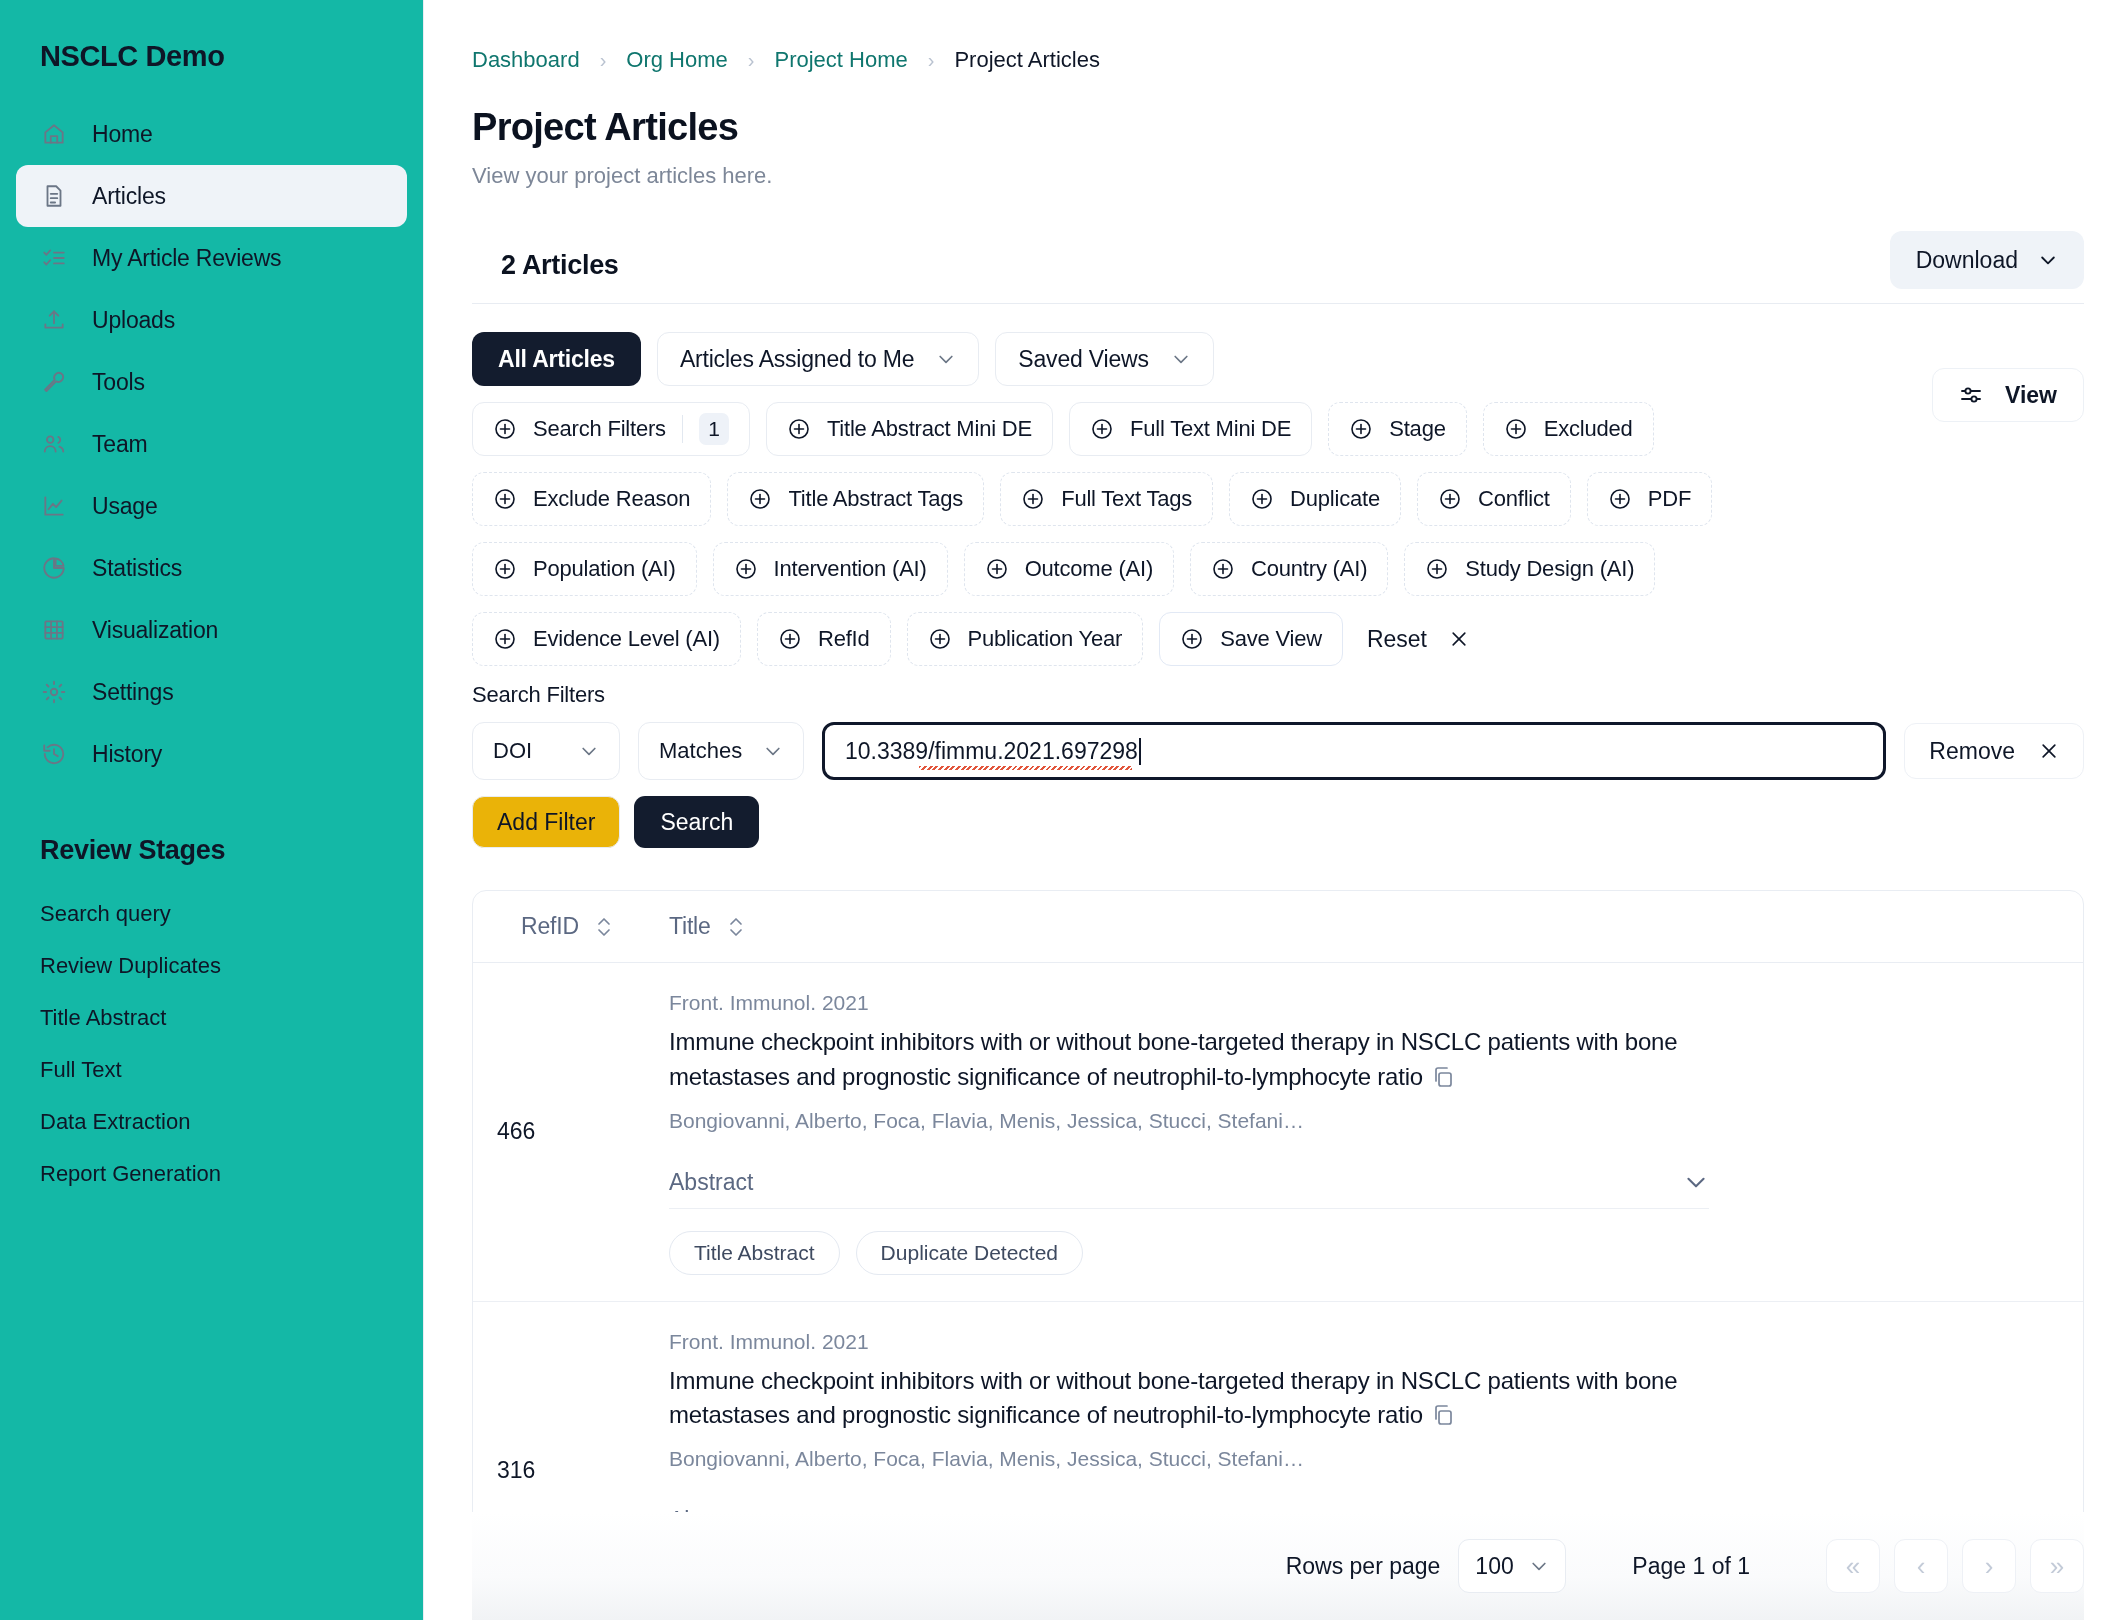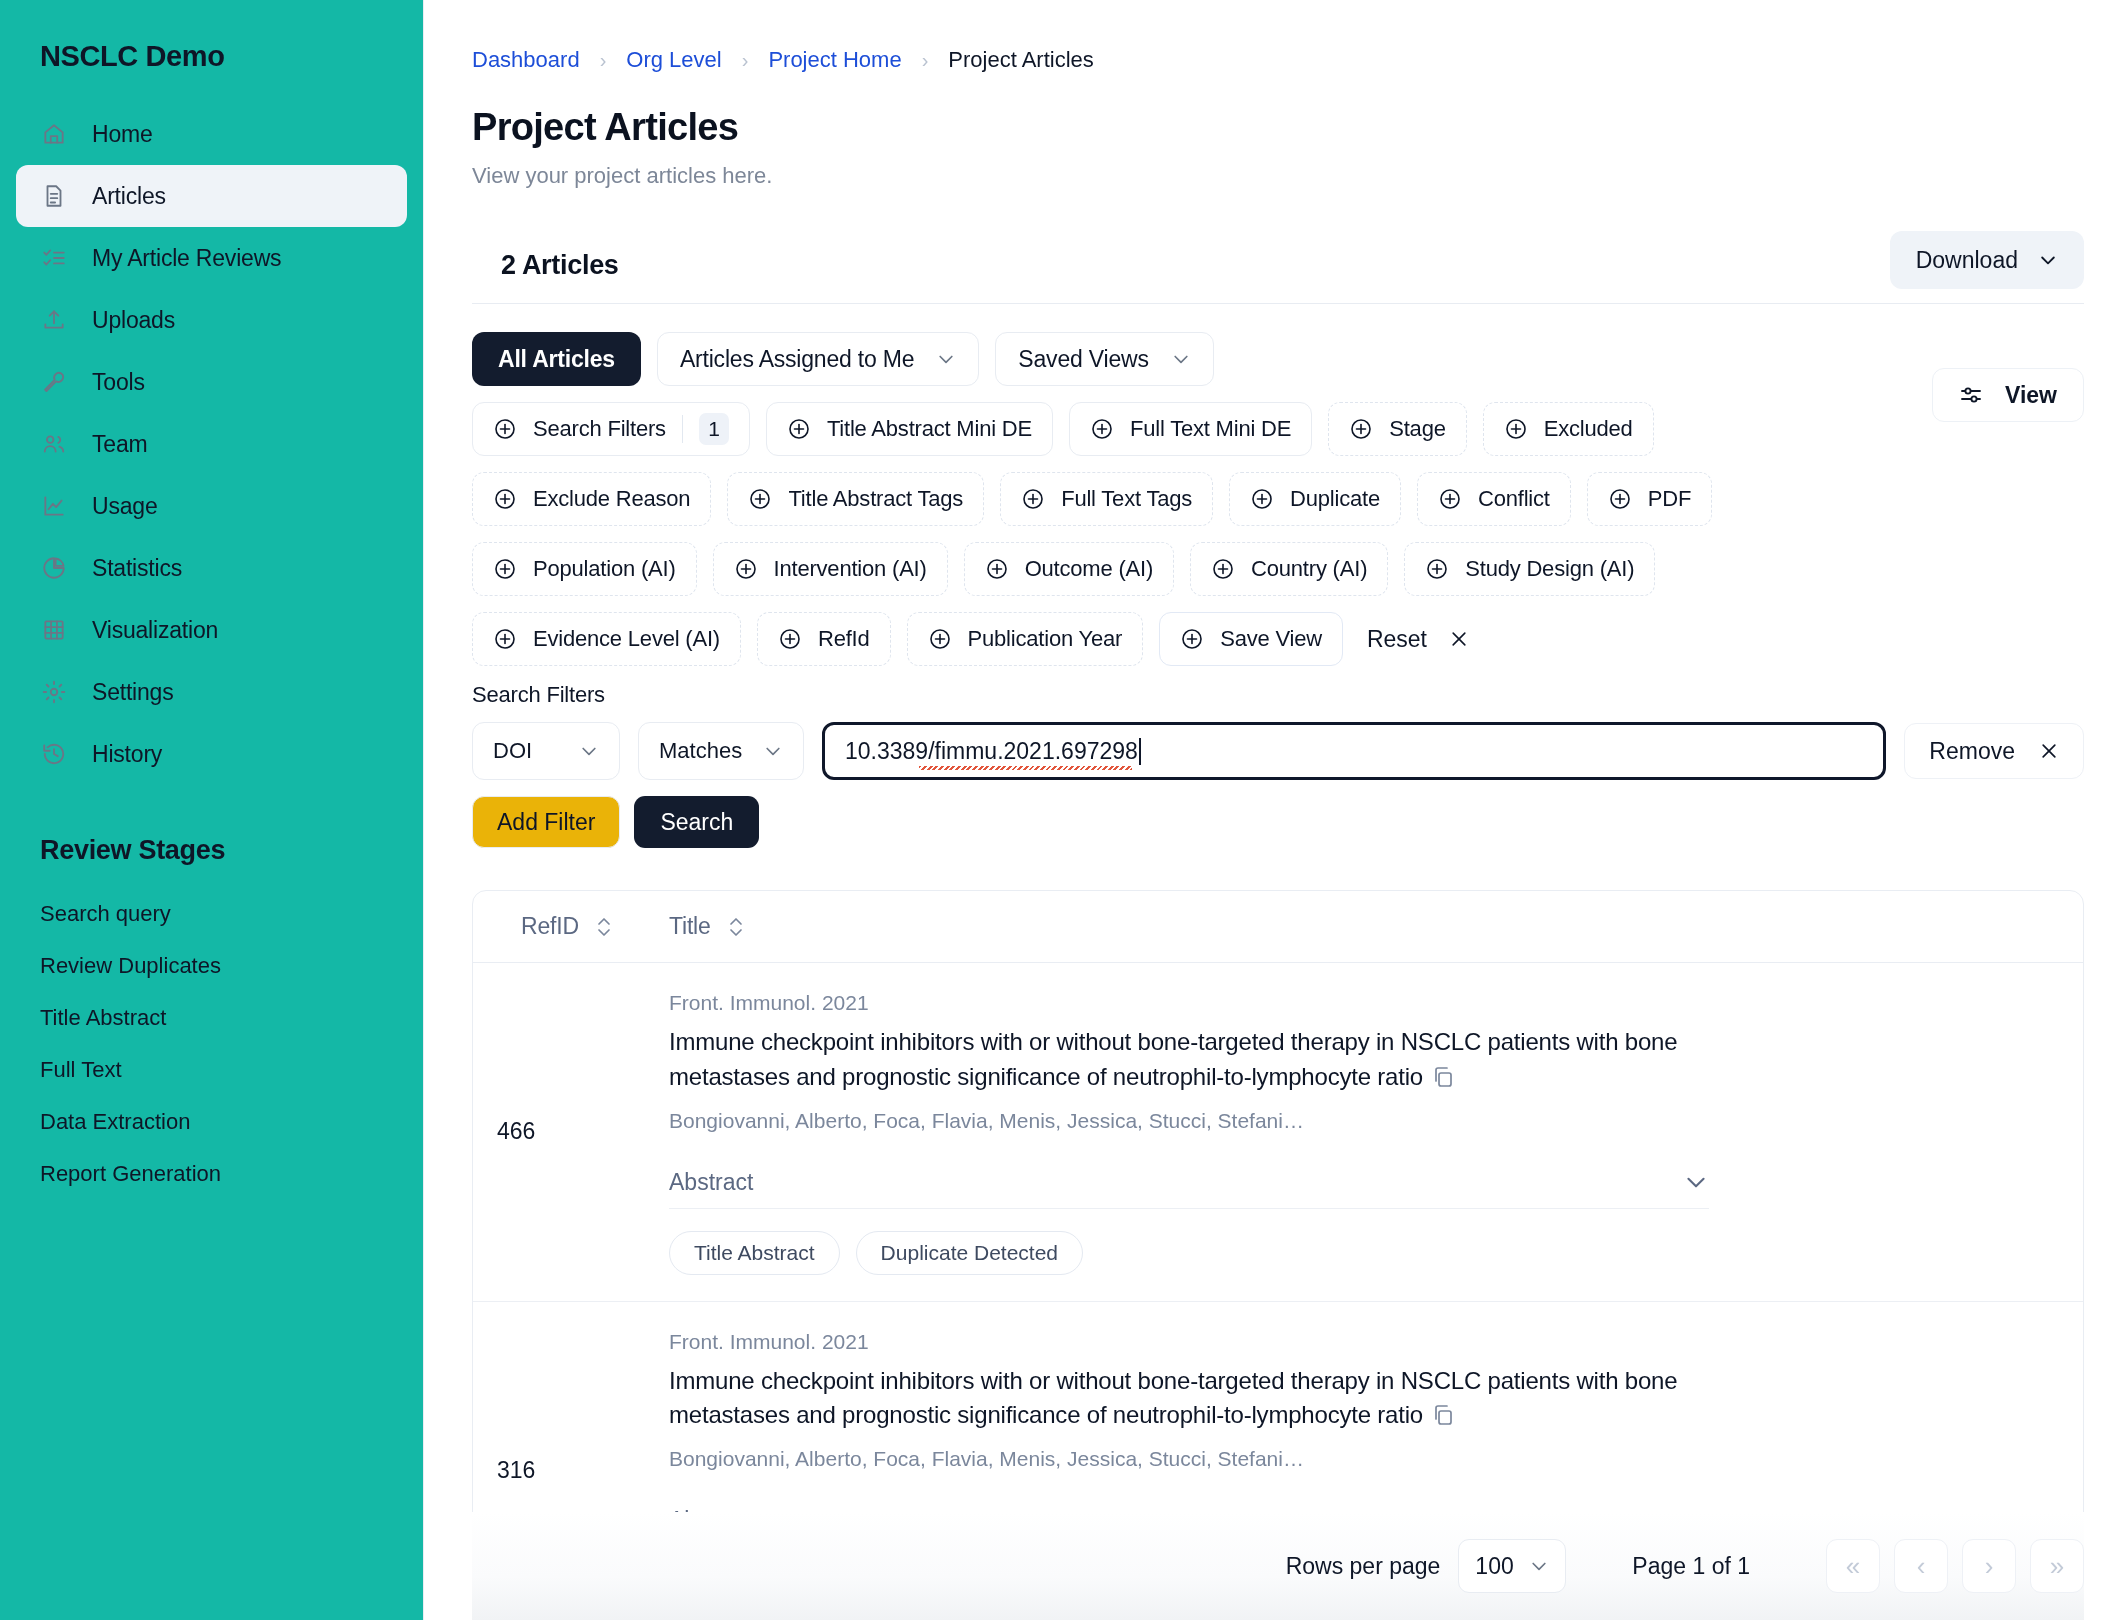--- a/index.html
+++ b/index.html
@@ -43,21 +43,21 @@
     height: 52px; display: flex; align-items: center; cursor: pointer;
   }
 
   
   #main {
     flex: 1 1 auto; height: 1620px; position: relative;
     padding: 40px 30px 0 48px; overflow: hidden;
   }
 
   .breadcrumb { display: flex; align-items: center; gap: 0; font-size: 22px; height: 40px; }
-  .crumb { color: #1d4ed8; cursor: pointer; }
+  .crumb { color: #0f766e; cursor: pointer; }
   .crumb.current { color: #0e1627; cursor: default; }
   .crumb-sep { color: #b9c2d0; margin: 0 20px; font-size: 20px; }
 
   .page-title { font-size: 38px; font-weight: bold; letter-spacing: -0.7px; color: #0b1220; margin-top: 26px; }
   .page-sub { font-size: 22px; color: #7d8798; margin-top: 14px; }
 
   .count-row { display: flex; align-items: flex-end; justify-content: space-between; margin-top: 42px; margin-left: 29px; }
   .count-label { font-size: 27px; font-weight: bold; color: #0b1220; letter-spacing: -0.3px; padding-bottom: 8px; }
   .download-btn {
     background: #eff3f8; border: none; border-radius: 12px;
@@ -308,21 +308,21 @@
         <div class="stage-item">Data Extraction</div>
         <div class="stage-item">Report Generation</div>
       </div>
   </aside>
 
   <main id="main">
 
     <div class="breadcrumb" id="breadcrumb">
         <span class="crumb">Dashboard</span>
         <span class="crumb-sep">›</span>
-        <span class="crumb">Org Level</span>
+        <span class="crumb">Org Home</span>
         <span class="crumb-sep">›</span>
         <span class="crumb">Project Home</span>
         <span class="crumb-sep">›</span>
         <span class="crumb current">Project Articles</span>
       </div>
 
     <h1 class="page-title">Project Articles</h1>
     <div class="page-sub">View your project articles here.</div>
 
     <div class="count-row">

